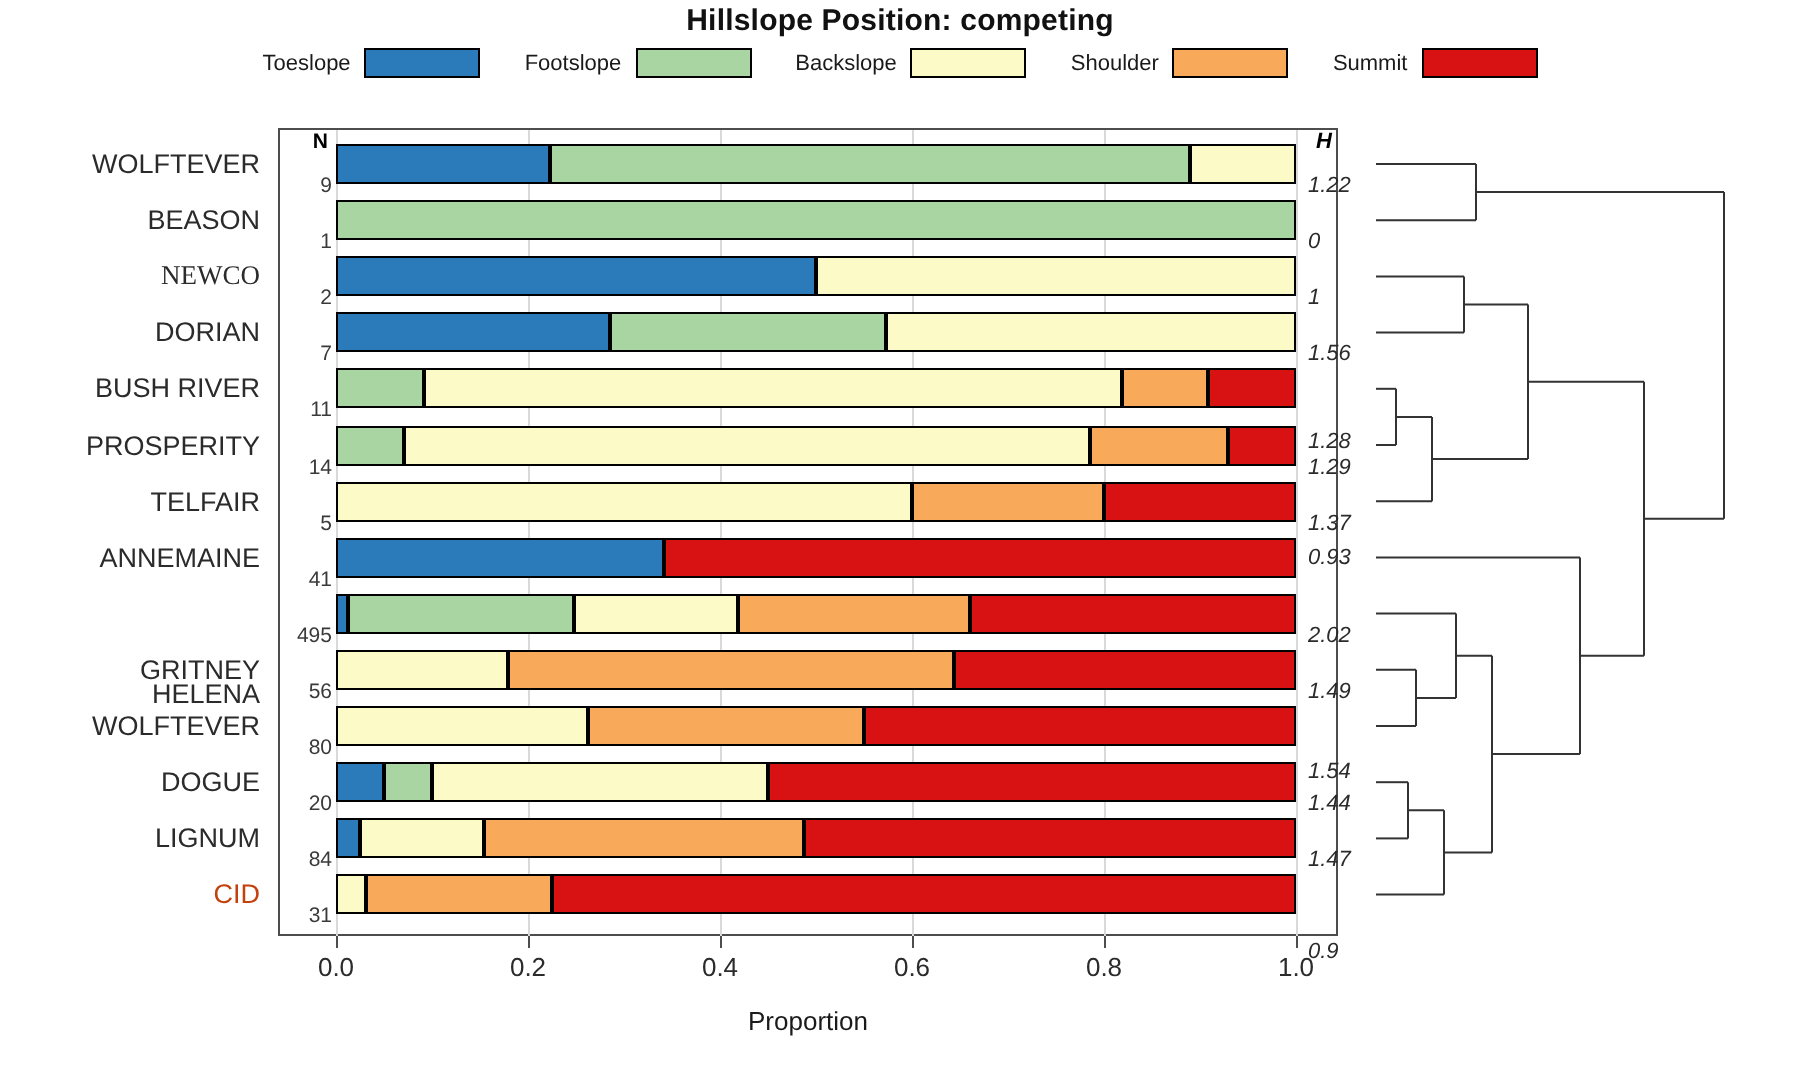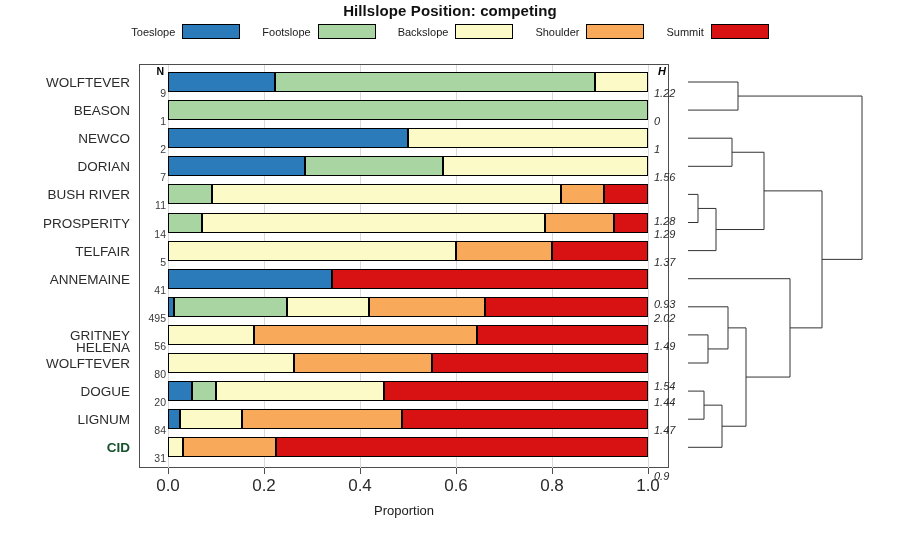--- a/index.html
+++ b/index.html
@@ -76,21 +76,21 @@
   }
   .row-label {
     position: absolute;
     right: 6px;
     font-size: 13.5px;
     color: #2b2b2b;
     white-space: nowrap;
     text-align: right;
     transform: translateY(-50%);
   }
-  .row-label.bold { font-weight: bold; color: #14532d; }
+  .row-label.bold { font-weight: normal; color: #c2410c; }
 
   
   #n-column {
     position: absolute;
     left: 140px;
     top: 64px;
     width: 28px;
     height: 404px;
   }
   .n-value {
@@ -169,21 +169,21 @@
   .tick-mark {
     position: absolute;
     top: 468px;
     width: 1px;
     height: 6px;
     background: #4d4d4d;
   }
   .tick-label {
     position: absolute;
     top: 476px;
-    font-size: 17px;
+    font-size: 13px;
     color: #2b2b2b;
     transform: translateX(-50%);
     white-space: nowrap;
   }
   #x-axis-label {
     position: absolute;
     left: 139px;
     top: 503px;
     width: 530px;
     text-align: center;
@@ -224,21 +224,21 @@
     </div>
     <div class="legend-entry">
       <span class="legend-label">Summit</span>
       <span class="legend-swatch" style="background: rgb(216, 18, 18);"></span>
     </div>
   </div>
 
 <div id="row-labels">
     <div class="row-label" style="top: 18px;">WOLFTEVER</div>
     <div class="row-label" style="top: 46.1px;">BEASON</div>
-    <div class="row-label" style="top: 74.2px;">NEWCO</div>
+    <div class="row-label" style="top: 74.2px; font-family: Liberation Serif, serif;">NEWCO</div>
     <div class="row-label" style="top: 102.3px;">DORIAN</div>
     <div class="row-label" style="top: 130.4px;">BUSH RIVER</div>
     <div class="row-label" style="top: 158.5px;">PROSPERITY</div>
     <div class="row-label" style="top: 186.6px;">TELFAIR</div>
     <div class="row-label" style="top: 214.7px;">ANNEMAINE</div>
     <div class="row-label" style="top: 242.8px; margin-top: 40px;">HELENA</div>
     <div class="row-label" style="top: 270.9px;">GRITNEY</div>
     <div class="row-label" style="top: 299px;">WOLFTEVER</div>
     <div class="row-label" style="top: 327.1px;">DOGUE</div>
     <div class="row-label" style="top: 355.2px;">LIGNUM</div>
@@ -273,21 +273,21 @@
   </div>
 <div id="h-column">
     <div id="h-header" style="top: 7px;">H</div>
     <div class="h-value" style="top: 29px;">1.22</div>
     <div class="h-value" style="top: 57.1px;">0</div>
     <div class="h-value" style="top: 85.2px;">1</div>
     <div class="h-value" style="top: 113.3px;">1.56</div>
     <div class="h-value" style="top: 157px;">1.28</div>
     <div class="h-value" style="top: 169.5px;">1.29</div>
     <div class="h-value" style="top: 197.6px;">1.37</div>
-    <div class="h-value" style="top: 240px;">0.93</div>
+    <div class="h-value" style="top: 215px;">0.93</div>
     <div class="h-value" style="top: 253.8px;">2.02</div>
     <div class="h-value" style="top: 281.9px;">1.49</div>
     <div class="h-value" style="top: 322px;">1.54</div>
     <div class="h-value" style="top: 338.1px;">1.44</div>
     <div class="h-value" style="top: 366.2px;">1.47</div>
     <div class="h-value" style="top: 412px;">0.9</div>
   </div>
 
 <div id="bars-layer">
     <div class="bar-row" style="left: 168px; top: 72px; width: 480px;">

